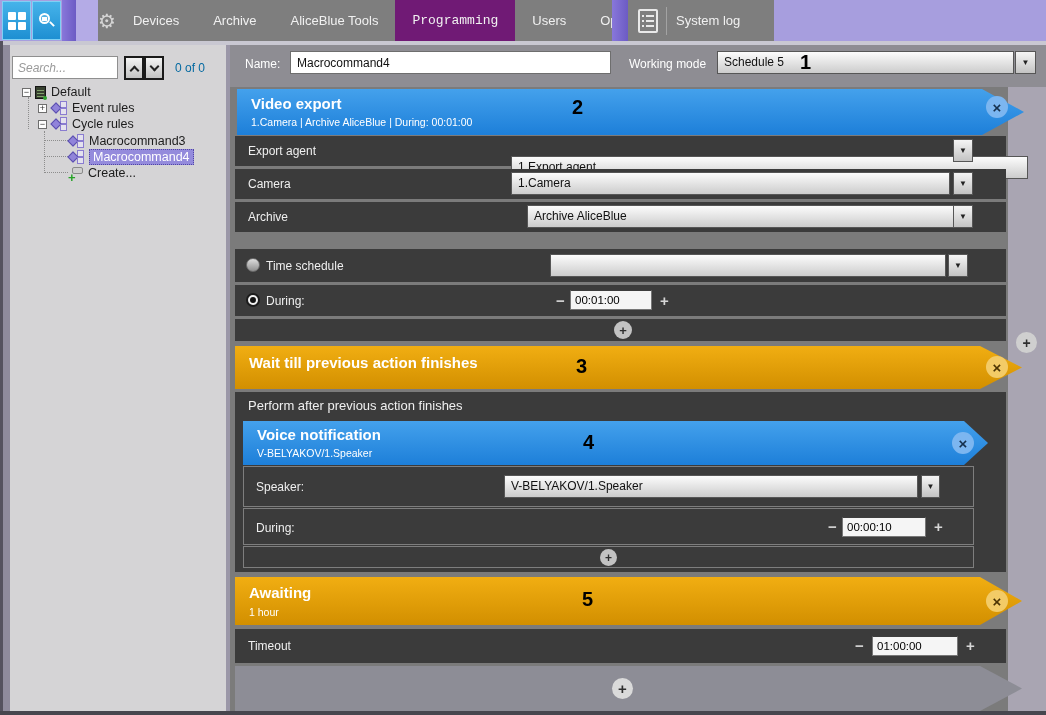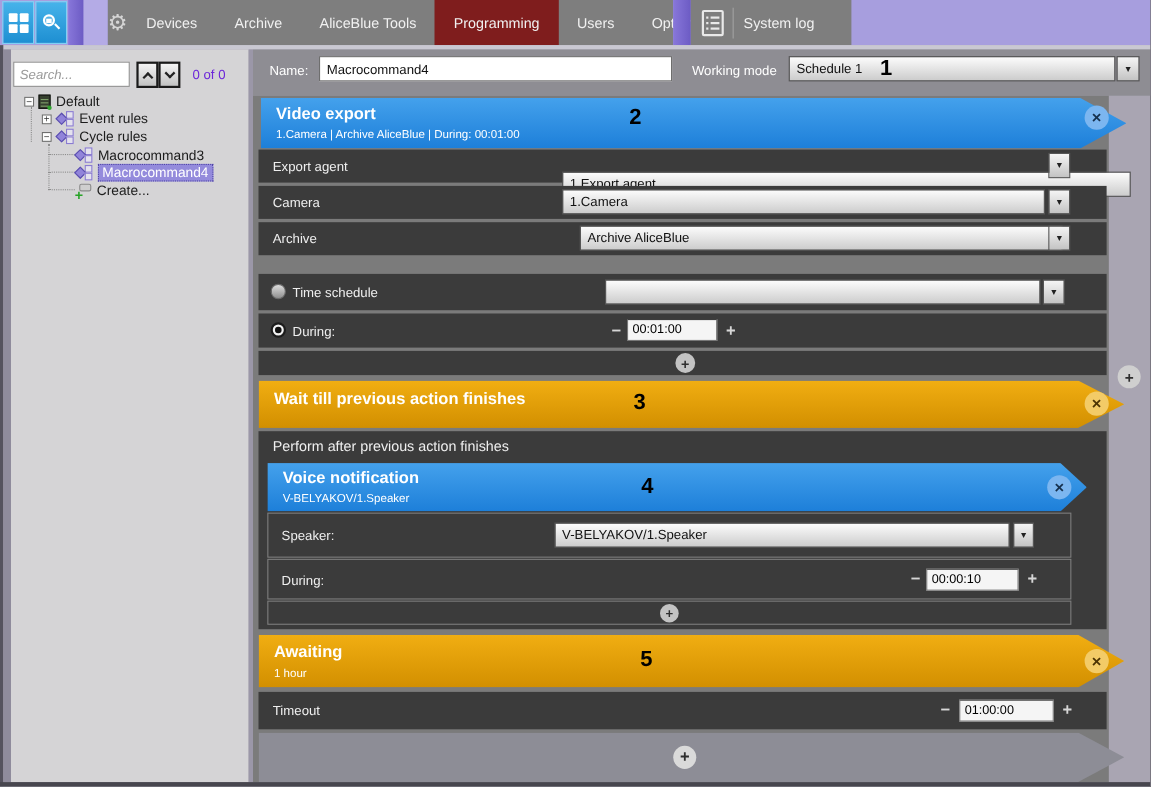--- a/index.html
+++ b/index.html
@@ -13,39 +13,39 @@
   .grid-icon i{background:#fff;border-radius:1px;}
   .mag-icon{position:relative;width:16px;height:16px;}
   .mag-icon .lens{position:absolute;left:0;top:0;width:11px;height:11px;border:2px solid #fff;border-radius:50%;background:rgba(255,255,255,.15);}
   .mag-icon .lens i{position:absolute;left:1px;top:2px;width:5px;height:4px;background:#fff;}
   .mag-icon .handle{position:absolute;left:10px;top:10px;width:6px;height:2px;background:#fff;transform:rotate(45deg);}
   .tb-stripe{position:absolute;top:0;height:41px;}
   .tb-gray{position:absolute;top:0;height:41px;background:#7e7e7e;display:flex;align-items:center;}
   .gear{width:34px;text-align:center;font-size:20px;color:#d5d5d5;cursor:pointer;}
   .tsep{width:1px;height:28px;background:#a3a3a3;}
   .tab{height:41px;display:flex;align-items:center;padding:0 17px;color:#f1f1f1;font-size:13px;cursor:pointer;white-space:nowrap;}
-  .tab.active{background:#7f1d1d;}
+  .tab.active{background:#701a75;font-family:Liberation Mono, monospace;}
   .syslog-icon{position:relative;width:20px;height:24px;border:2px solid #e9e9e9;border-radius:2px;margin:0 8px 0 10px;}
   .syslog-icon i{position:absolute;left:6px;height:2px;width:8px;background:#e9e9e9;}
   .syslog-icon i::before{content:"";position:absolute;left:-4px;top:0;width:2px;height:2px;background:#e9e9e9;}
   .syslog-label{color:#f1f1f1;font-size:13px;margin-left:9px;}
   .under-strip{position:absolute;left:0;top:41px;width:1046px;height:4px;background:#c9c8d2;}
 
   
   .left-border{position:absolute;left:0;top:41px;width:3px;height:674px;background:#55525e;}
   .left-stripe{position:absolute;left:3px;top:45px;width:7px;height:666px;background:#8f8b9c;}
   .sidebar{position:absolute;left:10px;top:45px;width:216px;height:666px;background:#d5d4d6;}
   .divider{position:absolute;left:226px;top:45px;width:4px;height:666px;background:#9b97a8;}
   .search-input{position:absolute;left:2px;top:11px;width:106px;height:23px;border:1px solid #8f8f8f;background:#fff;font-size:12px;padding:0 5px;color:#222;}
   .search-input::placeholder{font-style:italic;color:#9a9a9a;}
   .navbtn{position:absolute;top:11px;width:20px;height:24px;border:2px solid #1a1a1a;background:linear-gradient(#f4f4f4,#c2c2c2);display:flex;align-items:center;justify-content:center;cursor:pointer;}
   .chev{width:7px;height:7px;border-left:2px solid #222;border-top:2px solid #222;}
   .chev.up{transform:rotate(45deg);margin-top:4px;}
   .chev.dn{transform:rotate(225deg);margin-top:-3px;}
-  .search-count{position:absolute;left:165px;top:16px;font-size:12px;color:#6d28d9;}
+  .search-count{position:absolute;left:165px;top:16px;font-size:12px;color:#0369a1;}
   .tree-row{position:absolute;height:16px;display:flex;align-items:center;font-size:12.5px;color:#1c1c1c;cursor:pointer;white-space:nowrap;}
   .expander{width:9px;height:9px;background:#fdfdfd;border:1px solid #6e6e6e;font-size:9px;line-height:7px;text-align:center;color:#333;margin-right:4px;flex:none;cursor:pointer;}
   .icon-srv{position:relative;width:11px;height:13px;background:#36402f;border:1px solid #151515;margin-right:5px;flex:none;}
   .icon-srv i{position:absolute;left:1px;width:7px;height:1px;background:#7fa06a;}
   .icon-srv::after{content:"";position:absolute;right:-2px;bottom:-2px;width:4px;height:4px;background:#2fa32f;border-radius:50%;}
   .icon-macro{position:relative;width:17px;height:14px;margin-right:4px;flex:none;}
   .icon-macro .dia{position:absolute;left:1px;top:3px;width:8px;height:8px;background:#9184da;border:1px solid #5b4fae;transform:rotate(45deg);}
   .icon-macro::before,.icon-macro::after{content:"";position:absolute;width:5px;height:5px;border:1px solid #8a7cd0;background:#e4e2ee;}
   .icon-macro::before{right:1px;top:0;}
   .icon-macro::after{right:1px;bottom:0;}
@@ -202,21 +202,21 @@
   </div>
   <div class="divider"></div>
 
   <div class="main-top"></div>
   <div class="main-body"></div>
   <div class="bottom-bar"></div>
 
   <div class="flabel" style="left:245px;top:57px;">Name:</div>
   <input class="tinput" style="left: 290px; top: 51px; width: 321px;" value="Macrocommand4">
   <div class="flabel" style="left:629px;top:57px;">Working mode</div>
-  <div class="combo" style="left:717px;top:51px;width:297px;">Schedule 1</div>
+  <div class="combo" style="left:717px;top:51px;width:297px;">Schedule 5</div>
   <div class="combo-btn" style="left:1015px;top:51px;width:21px;">▼</div>
   <div class="annot" style="left:800px;top:51px;">1</div>
 
   <div class="banner blue clip42" style="left:237px;top:89px;width:787px;height:46px;">
     <div class="bt" style="top:6px;">Video export</div>
     <div class="bs" style="top:27px;">1.Camera | Archive AliceBlue | During: 00:01:00</div>
   </div>
   <div class="xbtn bl" style="left:986px;top:96px;">×</div>
   <div class="annot" style="left:572px;top:96px;">2</div>
 

